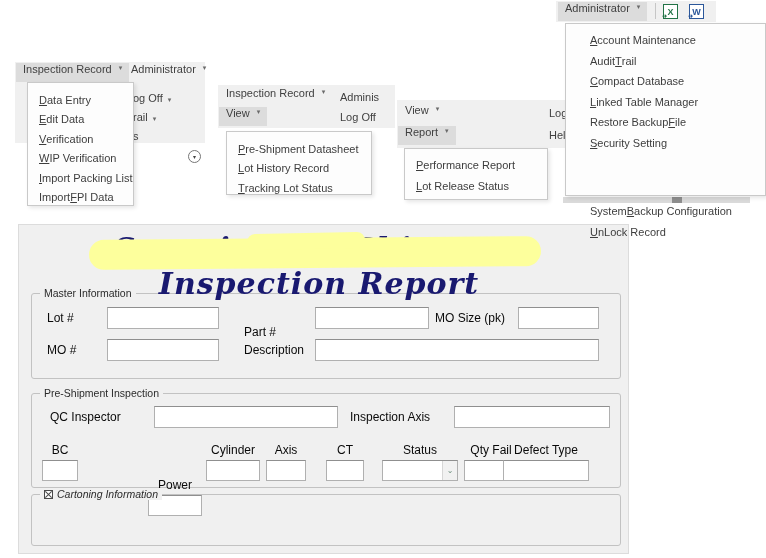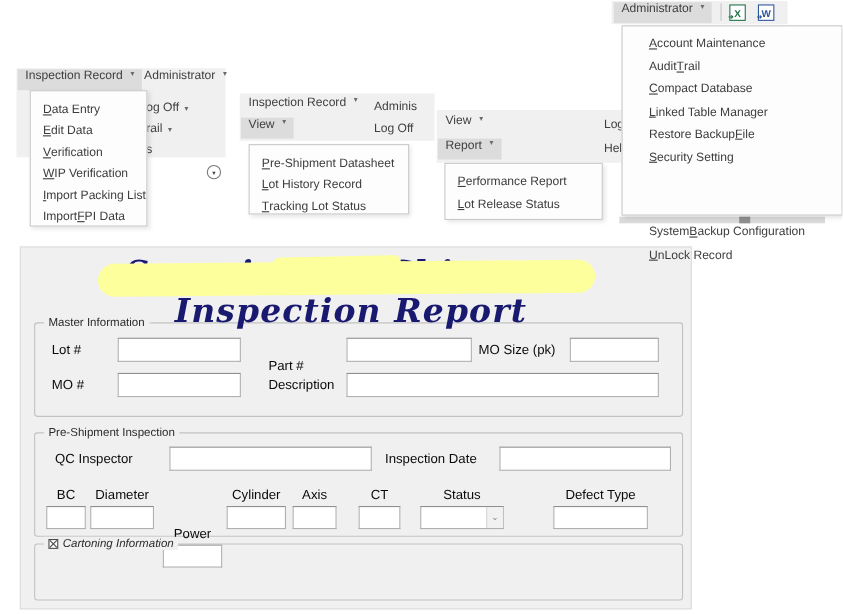--- a/index.html
+++ b/index.html
@@ -220,29 +220,25 @@
     </div>
 
     <div class="group" style="left:12px; top:168px; width:590px; height:95px;">
       <div class="legend">
         <span>Pre-Shipment Inspection</span>
       </div>
 
       <div class="flabel" style="left:18px; top:16px;">QC Inspector</div>
       <input class="tb" style="left: 122px; top: 12px; width: 184px;" value="">
 
-      <div class="flabel" style="left:318px; top:16px;">Inspection Date</div>
+      <div class="flabel" style="left:318px; top:16px;">Inspection Axis</div>
       <input class="tb" style="left: 422px; top: 12px; width: 156px;" value="">
 
       <div class="pcol" style="left:10px; width:36px;">
         <div class="pcol-h">BC</div>
-        <input class="pcol-tb" value="" style="">
-      </div>
-      <div class="pcol" style="left:50px; width:58px;">
-        <div class="pcol-h">Diameter</div>
         <input class="pcol-tb" value="" style="">
       </div>
       <div class="pcol" style="left:116px; width:54px;margin-top:35px;">
         <div class="pcol-h">Power</div>
         <input class="pcol-tb" value="" style="">
       </div>
       <div class="pcol" style="left:174px; width:54px;">
         <div class="pcol-h">Cylinder</div>
         <input class="pcol-tb" value="" style="">
       </div>
@@ -256,20 +252,24 @@
       </div>
       <div class="pcol" style="left:350px; width:76px;">
         <div class="pcol-h">Status</div>
         <div class="combo">
           <span></span>
           <span class="combo-btn">
             <span>⌄</span>
           </span>
         </div>
       </div>
+      <div class="pcol" style="left:432px; width:54px;">
+        <div class="pcol-h">Qty Fail</div>
+        <input class="pcol-tb" value="" style="">
+      </div>
       <div class="pcol" style="left:471px; width:86px;">
         <div class="pcol-h">Defect Type</div>
         <input class="pcol-tb" value="" style="">
       </div>
     </div>
 
     <div class="group" style="left:12px; top:269px; width:590px; height:52px;font-style:italic;">
       <div class="legend">
         <span class="gicon"></span>
         <span>Cartoning Information</span>

